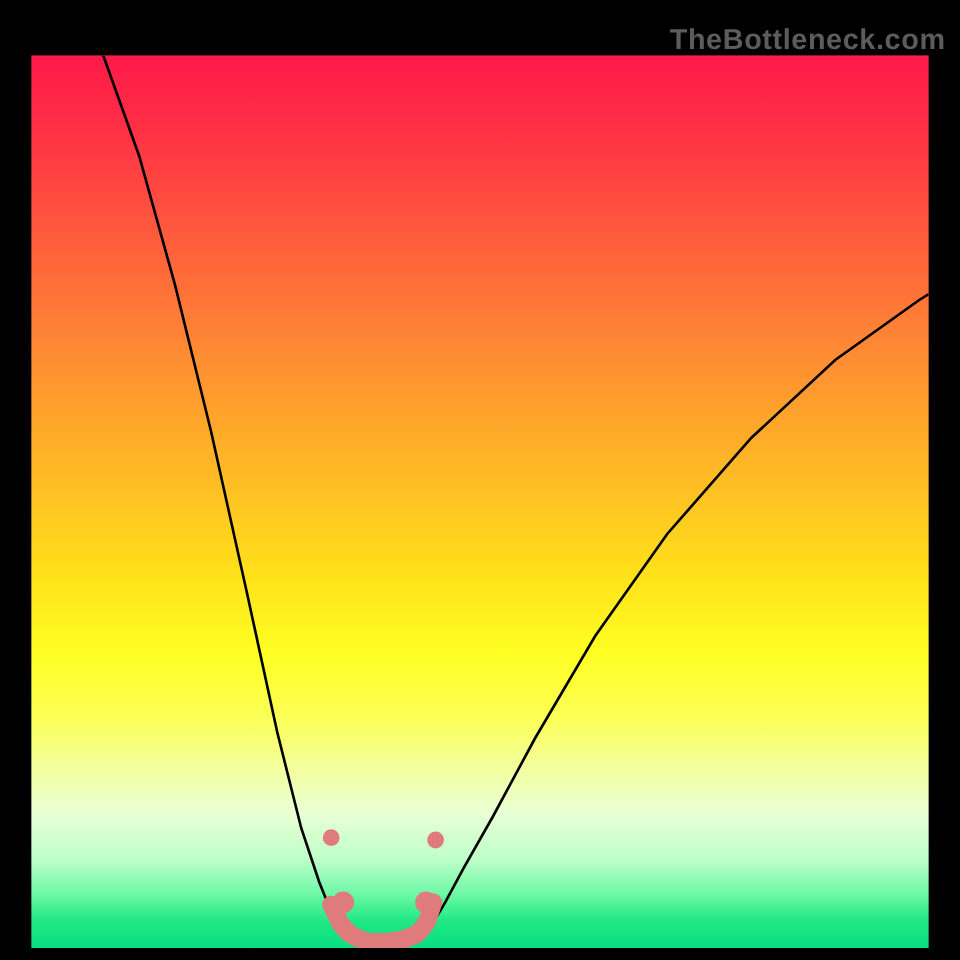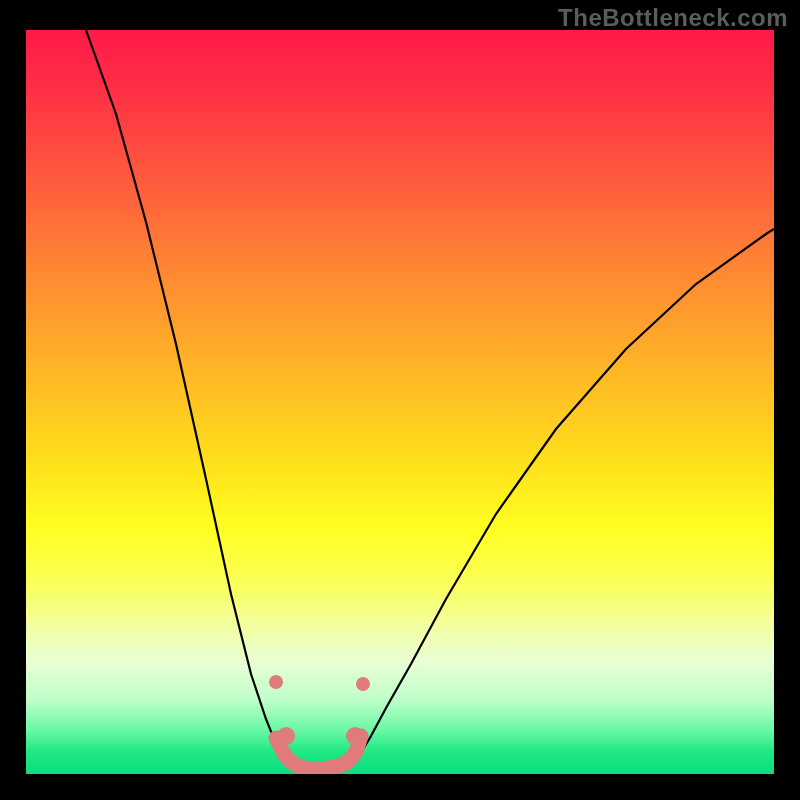--- a/index.html
+++ b/index.html
@@ -7,21 +7,21 @@
     padding: 0;
     width: 800px;
     height: 800px;
     background: #000;
     font-family: Arial, Helvetica, sans-serif;
     overflow: hidden;
   }
   .frame {
     position: absolute;
     left: 0;
-    top: 0;
+    top: 16px;
     width: 800px;
     height: 580px;
     background: #000;
   }
   .watermark {
     position: absolute;
     top: 4px;
     right: 12px;
     color: #5c5c5c;
     font-size: 24px;

